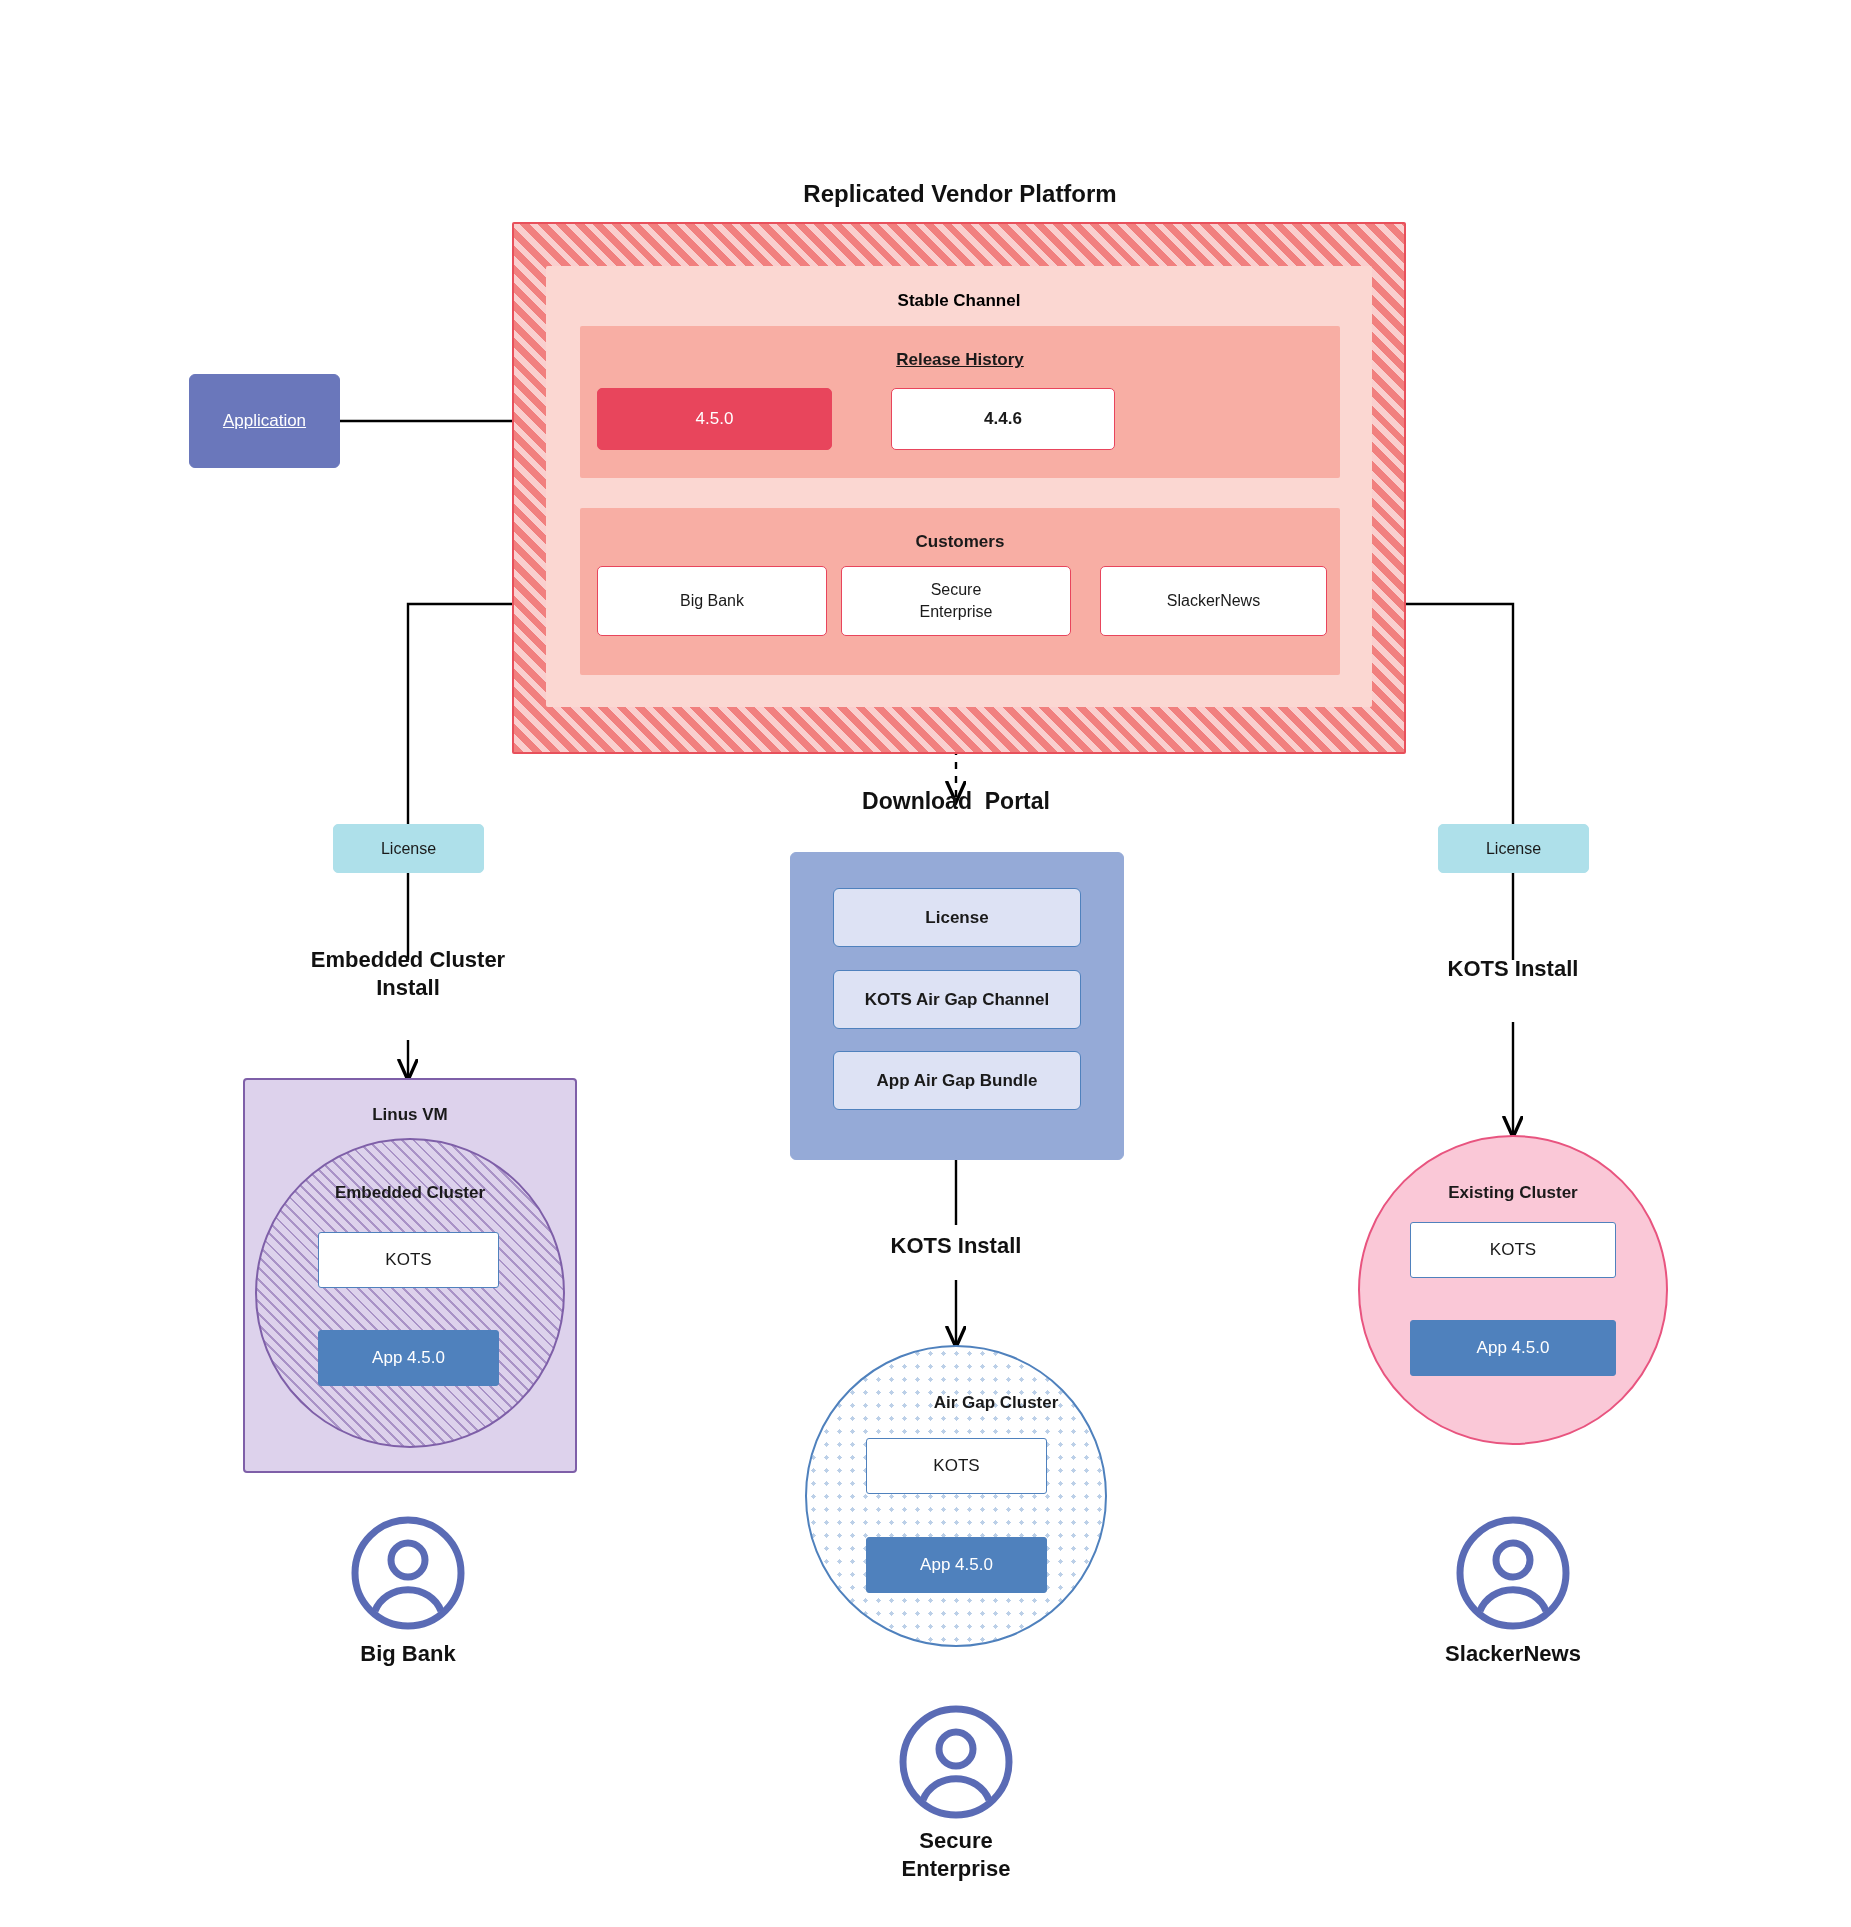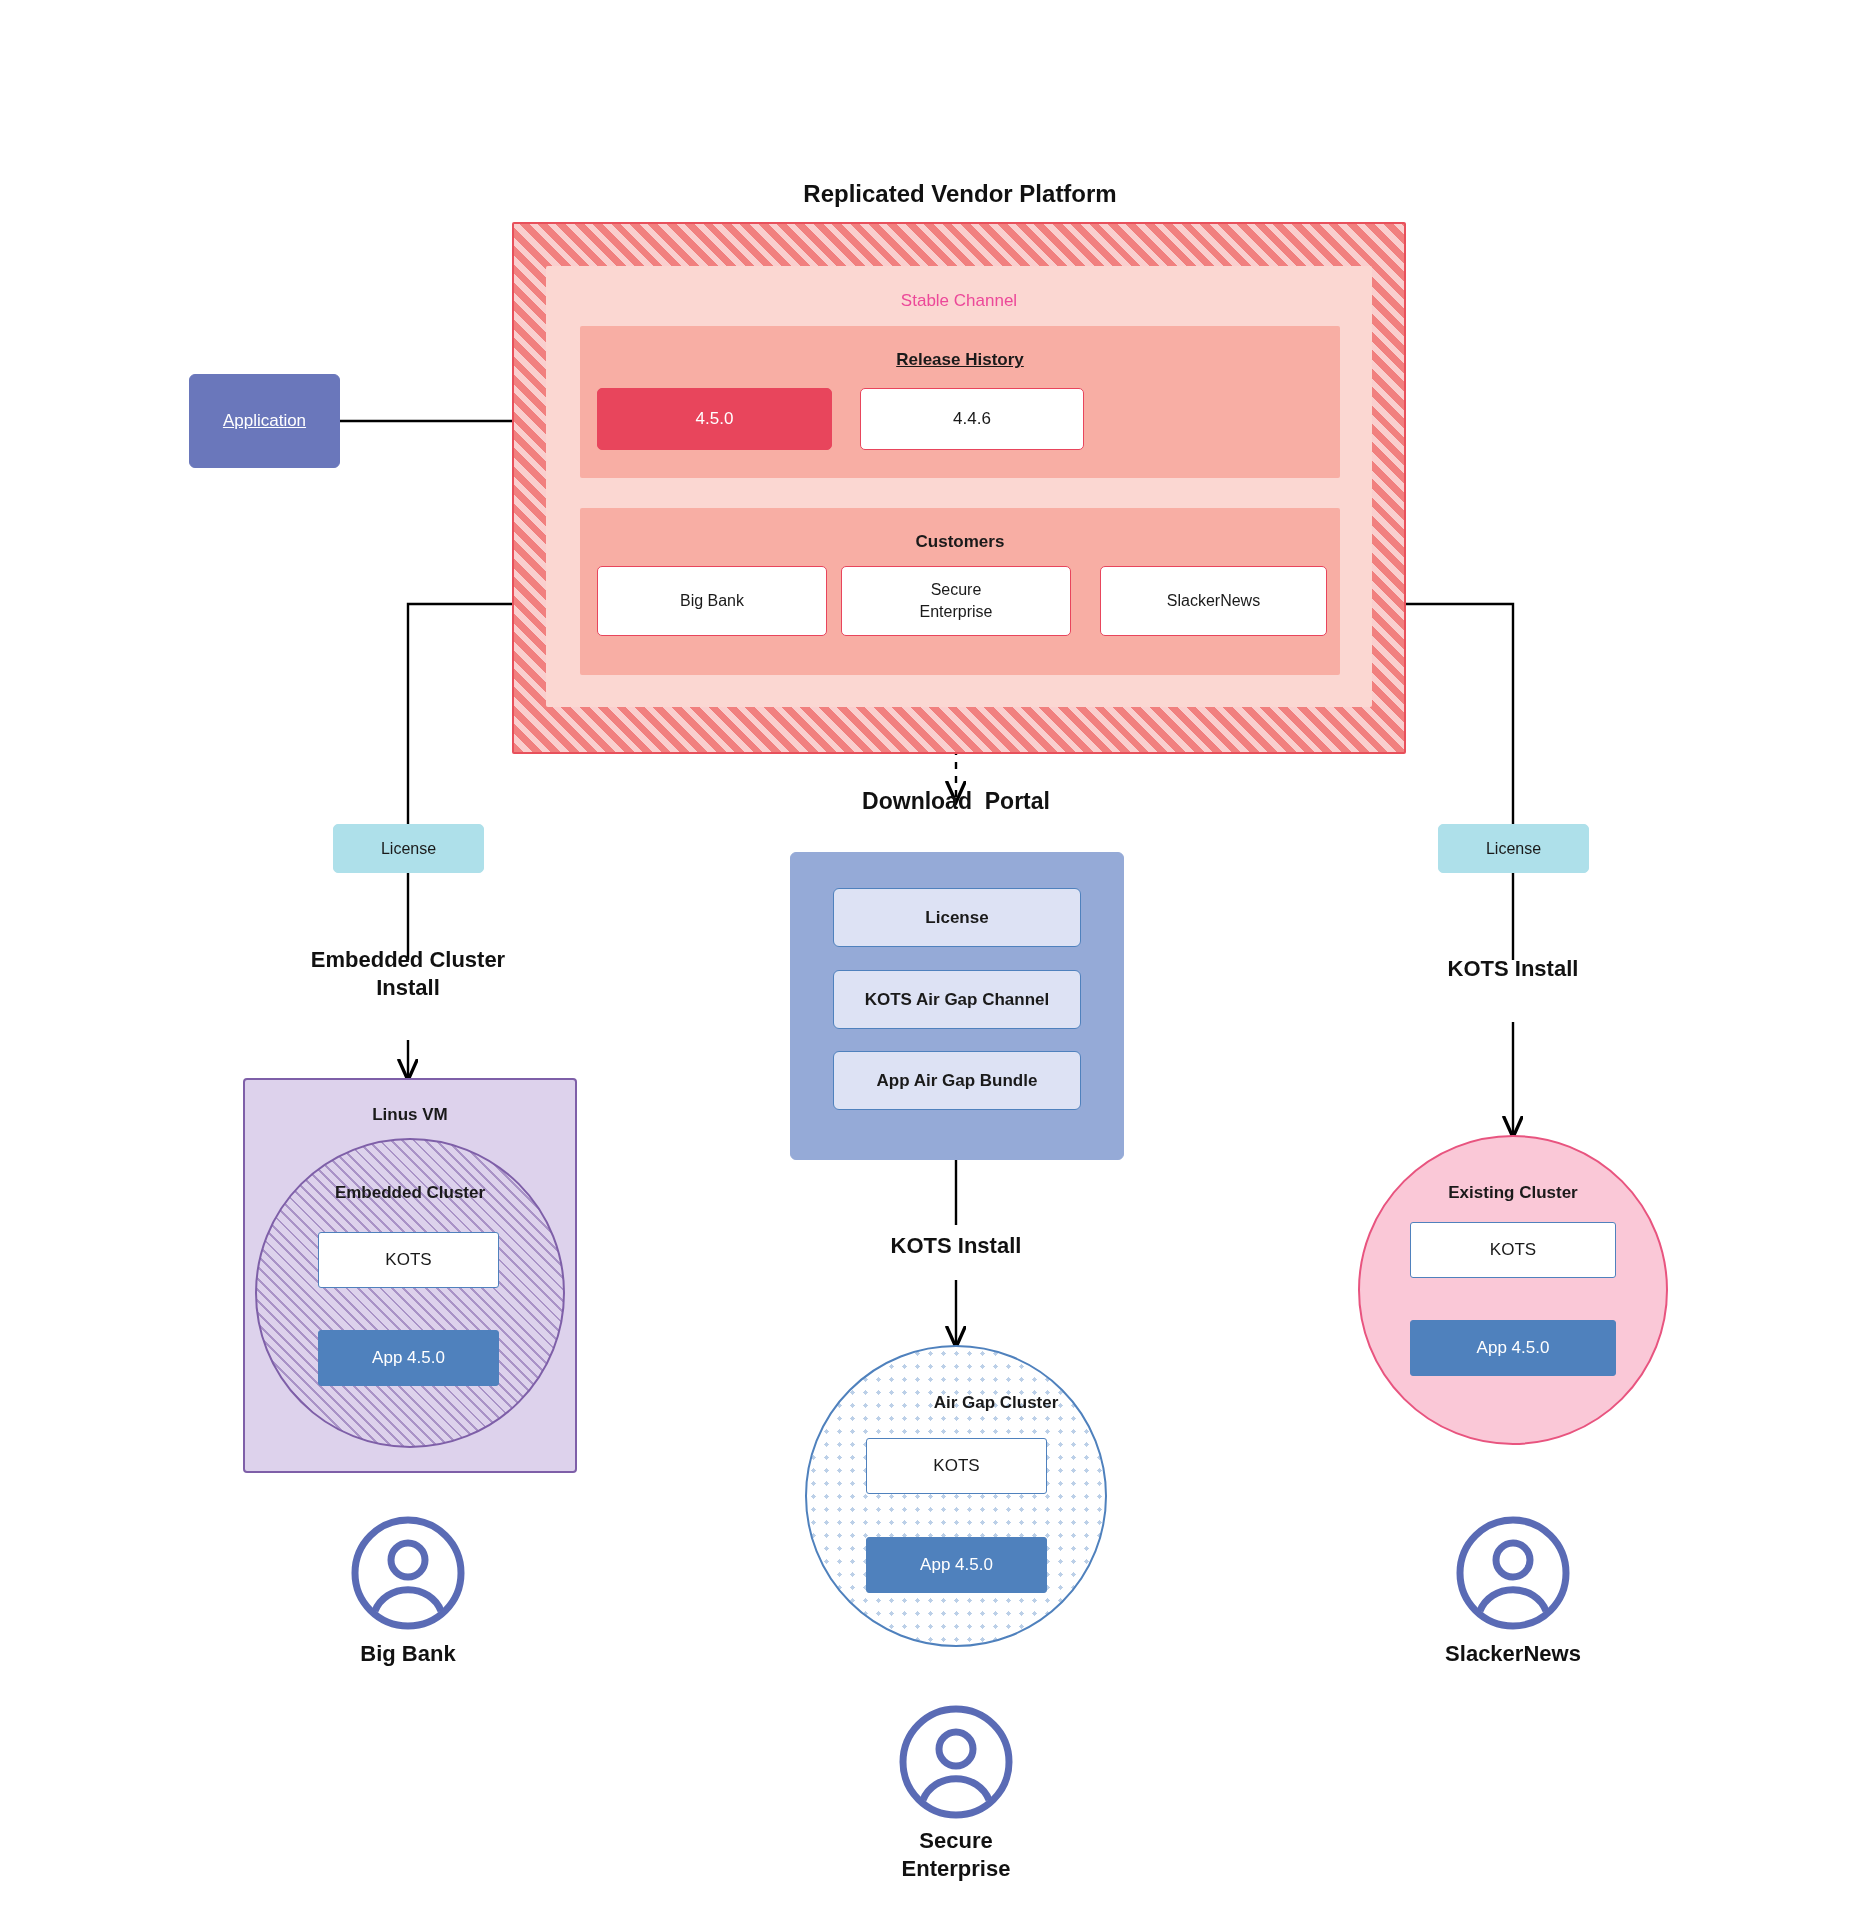--- a/index.html
+++ b/index.html
@@ -53,22 +53,22 @@
       rgba(255,255,255,0.62) 13px
     );
     border-radius: 2px;
   }
   .channel-box {
     background: #fbd7d2;
     border-radius: 2px;
   }
   .channel-title {
     font-size: 17px;
-    font-weight: 400;
-    color: #ec4899;
+    font-weight: 700;
+    color: #000000;
   }
   .inner-band {
     background: #f8aea4;
     border-radius: 2px;
   }
   .band-title {
     font-size: 17px;
     font-weight: 600;
     color: #1a1a1a;
   }
@@ -288,21 +288,21 @@
 
   <div class="abs vendor-outer" style="left:512px; top:222px; width:894px; height:532px;"></div>
 
   <div class="abs channel-box" style="left:546px; top:266px; width:826px; height:441px;"></div>
   <div class="abs lbl channel-title" style="left:546px; top:290px; width:826px;">Stable Channel</div>
 
   <div class="abs inner-band" style="left:580px; top:326px; width:760px; height:152px;"></div>
   <div class="abs lbl band-title" style="left:580px; top:349px; width:760px;text-decoration:underline;">Release History</div>
 
   <div class="abs release-current" style="left:597px; top:388px; width:235px; height:62px;">4.5.0</div>
-  <div class="abs release-past" style="left:860px; top:388px; width:224px; height:62px;">4.4.6</div>
+  <div class="abs release-past" style="left:891px; top:388px; width:224px; height:62px;font-weight:bold;">4.4.6</div>
 
   <div class="abs inner-band" style="left:580px; top:508px; width:760px; height:167px;"></div>
   <div class="abs lbl band-title" style="left:580px; top:531px; width:760px;">Customers</div>
 
   <div class="abs customer-card" style="left:597px; top:566px; width:230px; height:70px;">Big Bank</div>
   <div class="abs customer-card" style="left:841px; top:566px; width:230px; height:70px;">Secure
 Enterprise</div>
   <div class="abs customer-card" style="left:1100px; top:566px; width:227px; height:70px;">SlackerNews</div>
 
   <div class="abs application-node" style="left:189px; top:374px; width:151px; height:94px;">Application</div>

